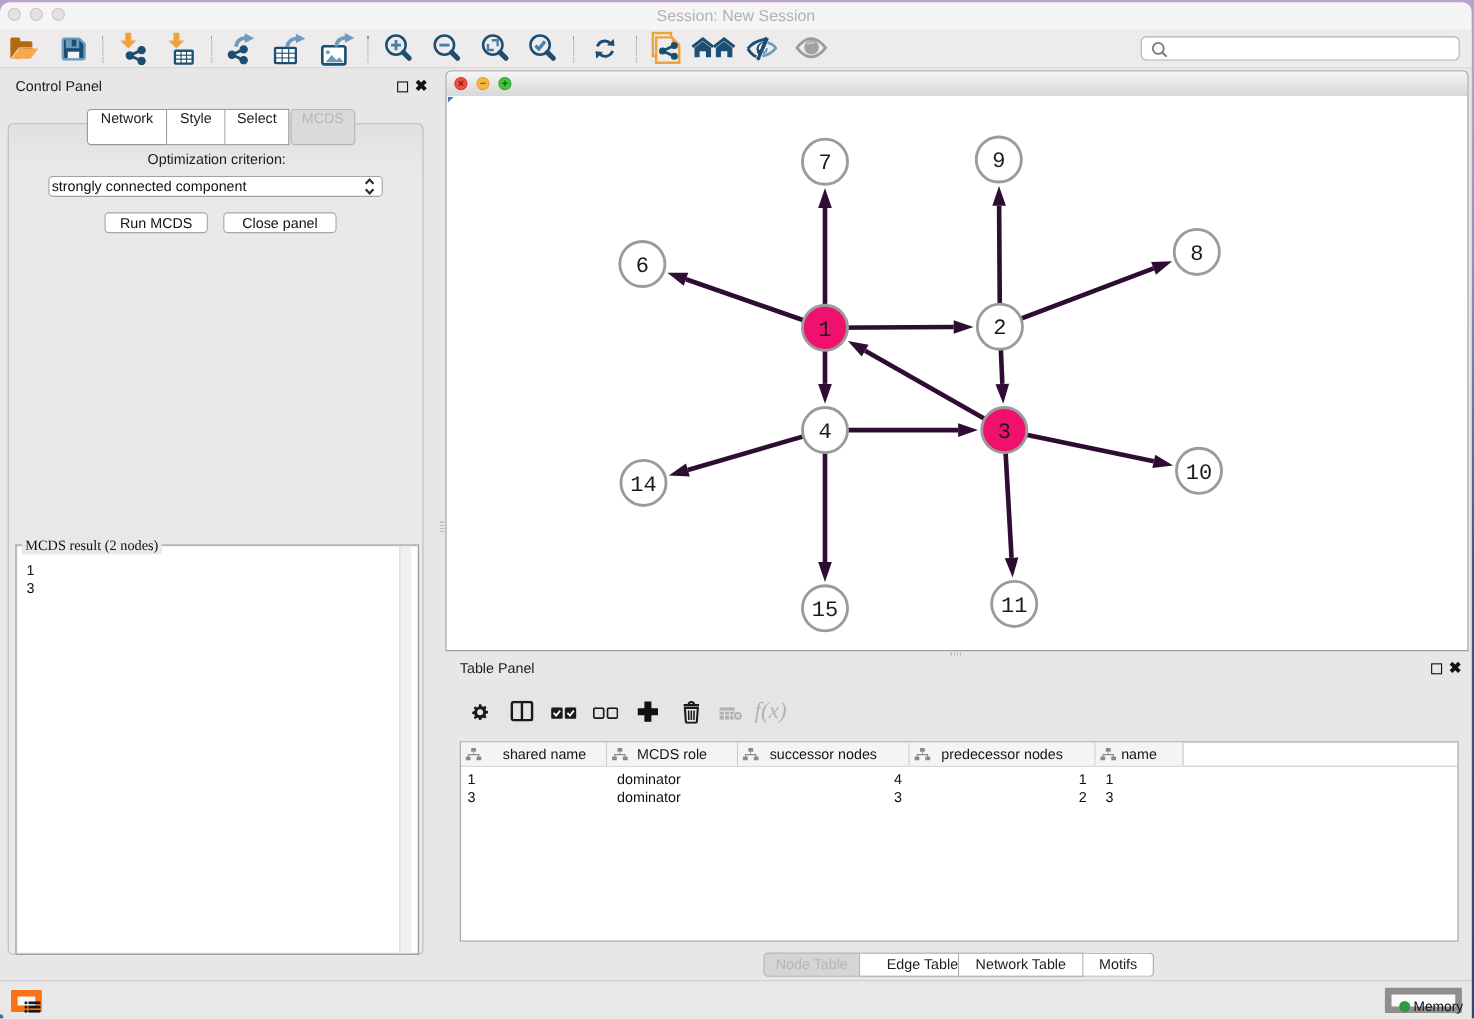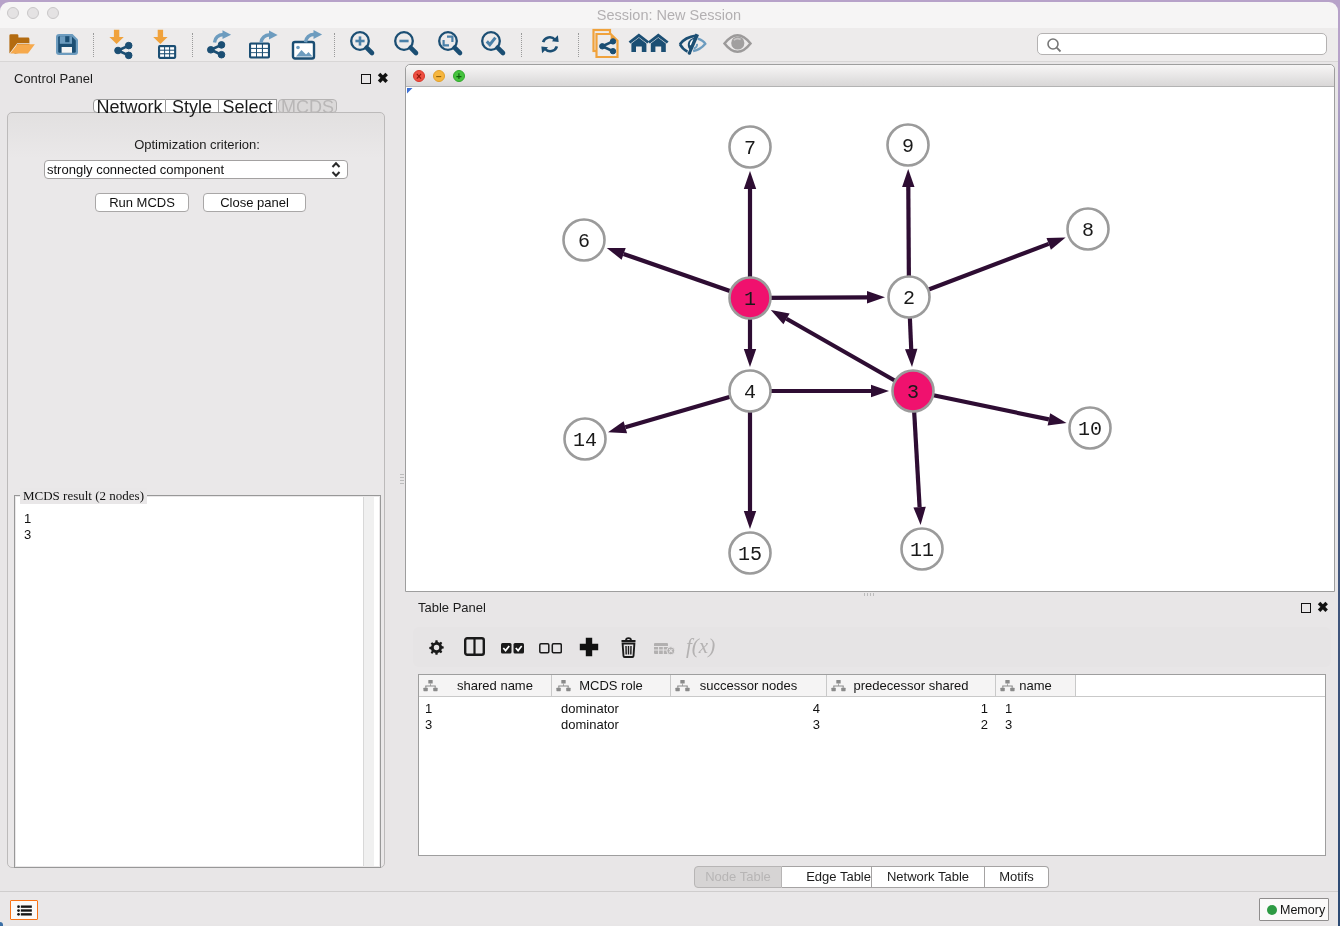--- a/index.html
+++ b/index.html
@@ -11,21 +11,21 @@
 #titlebar { left:0; top:2px; width:1338px; height:26px; background:#f6f5f5; border-radius:9px 9px 0 0; }
 .tl-circle { position:absolute; top:5px; width:12px; height:12px; border-radius:50%; background:#e4e2e3; border:1px solid #c9c7c8; }
 #wintitle { position:absolute; top:5px; left:0; width:1338px; text-align:center; font-size:14.5px; color:#b3b0b2; }
 #toolbar { left:0; top:28px; width:1340px; height:34px; background:#edebeb; border-bottom:1px solid #d8d6d6; }
 .tsep { position:absolute; top:5px; height:24px; width:0; border-left:1px dotted #9a9a9a; }
 #search { position:absolute; left:1037px; top:5px; width:290px; height:22px; background:#fff; border:1px solid #b4b2b2; border-radius:5px; }
 
 #cp-title { left:14px; top:71px; font-size:13px; color:#1c1c1c; }
 .float-ico { width:10px; height:10px; border:1.8px solid #111; }
 .close-x { font-size:14px; font-weight:bold; color:#111; }
-.tab { position:absolute; height:14px; background:#fff; border:1px solid #989898; font-size:18px; color:#1c1c1c; text-align:center; line-height:15px;margin-left:14px; }
+.tab { position:absolute; height:33px; background:#fff; border:1px solid #989898; font-size:13px; color:#1c1c1c; text-align:center; line-height:15px; }
 #cp-body { left:7px; top:112px; width:378px; height:756px; border:1px solid #bcbaba; border-radius:5px; background:linear-gradient(#e2e0e0,#eae8e9 45px); }
 #opt-label { left:0px; top:137px; width:394px; text-align:center; font-size:13px; color:#1c1c1c; }
 #dropdown { left:44px; top:160px; width:304px; height:19px; background:#fff; border:1px solid #a3a1a1; border-radius:4px; font-size:13px; color:#111; line-height:17px; padding-left:2px; }
 .btn { position:absolute; height:19px; background:#fff; border:1px solid #a9a7a7; border-radius:4px; font-size:13px; color:#111; text-align:center; line-height:17px; }
 #mcds-group { left:14px; top:495px; width:367px; height:373px; border:1px solid #989898; }
 #mcds-label { left:20px; top:488px; font-size:13px; color:#111; background:#e9e7e8; padding:0 3px;font-family:Liberation Serif, serif; }
 #mcds-white { left:16px; top:497px; width:363px; height:369px; background:#fff; }
 #mcds-scroll { left:347px; top:0px; width:11px; height:369px; background:#f0f0f0; border-left:1px solid #d8d8d8; }
 
 #netwin { left:405px; top:64px; width:930px; height:528px; background:#fff; border:1px solid #9e9e9e; border-radius:5px 5px 0 0; }
@@ -33,21 +33,21 @@
 .light { position:absolute; top:5px; width:12px; height:12px; border-radius:50%; font-size:10px; font-weight:bold; text-align:center; line-height:12px; }
 #net-title { position:absolute; top:4px; left:0; width:928px; text-align:center; font-size:12.5px; color:#252525; }
 
 #tp-title { left:418px; top:600px; font-size:13px; color:#1c1c1c; }
 #tbl { left:418px; top:674px; width:908px; height:182px; background:#fff; border:1px solid #9e9e9e; }
 .th { position:absolute; top:0; height:21px; background:#f5f4f4; border-right:1px solid #c9c9c9; font-size:13px; color:#141414; text-align:center; line-height:21px; }
 .td { position:absolute; font-size:13px; color:#111; }
 .btab { position:absolute; top:866px; height:22px; background:#fff; border:1px solid #a5a3a3; font-size:13px; color:#1c1c1c; text-align:center; line-height:19px; }
 
 #statusbar { left:0; top:891px; width:1340px; height:33px; background:#e9e7e8; border-top:1px solid #cfcdcd; }
-.sbtn { position:absolute; background:#fbfafa; border:1px solid #f97316; border-radius:1px; }
+.sbtn { position:absolute; background:#fbfafa; border:6px solid #f97316; border-radius:1px; }
 </style>
 </head>
 <body>
 <div id="purple" class="abs"></div>
 <div id="titlebar" class="abs">
   <div class="tl-circle" style="left:7px;"></div>
   <div class="tl-circle" style="left:27px;"></div>
   <div class="tl-circle" style="left:47px;"></div>
   <div id="wintitle">Session: New Session</div>
 </div>
@@ -386,21 +386,21 @@
     </svg>
     <div class="th" style="left:252px; width:156px;">successor nodes</div>
     <svg width="15" height="12" viewBox="0 0 13 11" style="position:absolute;left:256px;top:5px;">
       <g fill="#8a8a8a">
         <rect x="4.5" y="0" width="4" height="3.2" rx="0.5"></rect>
         <rect x="0" y="7" width="4" height="3.2" rx="0.5"></rect>
         <rect x="9" y="7" width="4" height="3.2" rx="0.5"></rect>
         <path d="M6.2 3.2 L6.2 5 L1.7 5 L1.7 7 L2.7 7 L2.7 6 L10.3 6 L10.3 7 L11.3 7 L11.3 5 L6.8 5 L6.8 3.2 Z"></path>
       </g>
     </svg>
-    <div class="th" style="left:408px; width:169px;">predecessor shared</div>
+    <div class="th" style="left:408px; width:169px;">predecessor nodes</div>
     <svg width="15" height="12" viewBox="0 0 13 11" style="position:absolute;left:412px;top:5px;">
       <g fill="#8a8a8a">
         <rect x="4.5" y="0" width="4" height="3.2" rx="0.5"></rect>
         <rect x="0" y="7" width="4" height="3.2" rx="0.5"></rect>
         <rect x="9" y="7" width="4" height="3.2" rx="0.5"></rect>
         <path d="M6.2 3.2 L6.2 5 L1.7 5 L1.7 7 L2.7 7 L2.7 6 L10.3 6 L10.3 7 L11.3 7 L11.3 5 L6.8 5 L6.8 3.2 Z"></path>
       </g>
     </svg>
     <div class="th" style="left:577px; width:80px;">name</div>
     <svg width="15" height="12" viewBox="0 0 13 11" style="position:absolute;left:581px;top:5px;">

